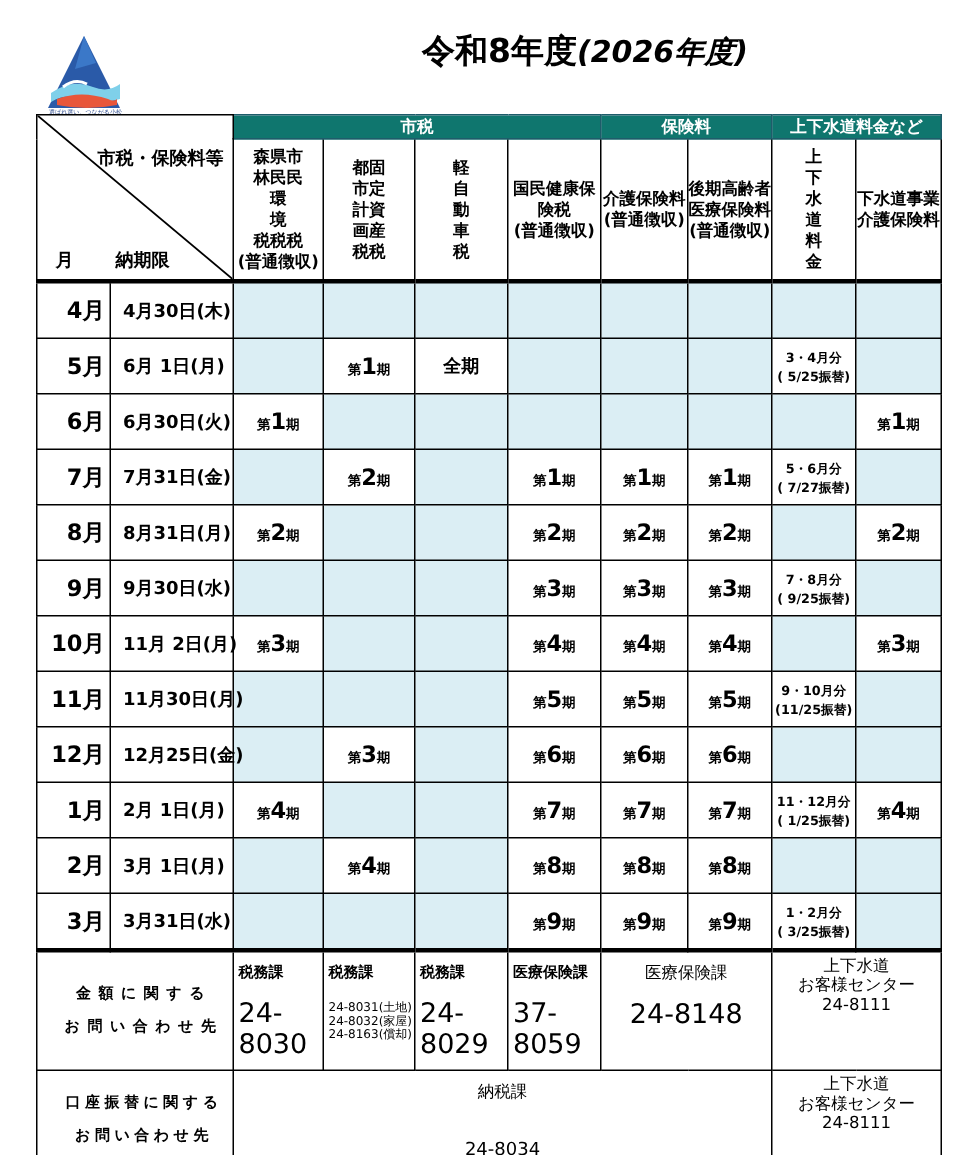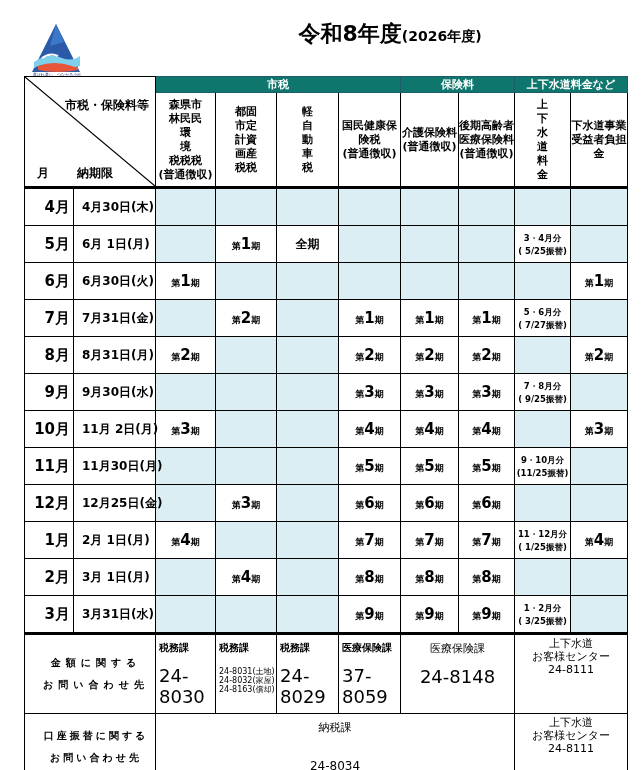--- a/index.html
+++ b/index.html
@@ -2,21 +2,21 @@
 <html><head>
 <meta charset="utf-8">
 <style>
   html, body { margin:0; padding:0; background:#ffffff; }
   body { width:643px; height:770px; position:relative; overflow:hidden;
          font-family:"DejaVu Sans", sans-serif; color:#000; }
   .logo { position:absolute; left:28px; top:22px; width:56px; height:56px; }
   .logo-caption { position:absolute; left:22px; top:72px; width:70px; font-size:4px; color:#2b4a8c; text-align:center; white-space:nowrap; }
   .title { position:absolute; left:160px; top:22px; width:460px; text-align:center; }
   .title .l1 { font-size:22px; line-height:24px; font-weight:bold; letter-spacing:0px; }
-  .title .l1 small { font-size:14px; font-weight:bold; }
+  .title .l1 small { font-size:20px; font-weight:bold;font-style:italic; }
   .title .l2 { font-size:22px; line-height:26px; font-weight:bold; }
 
   table.cal { position:absolute; left:24px; top:76px; border-collapse:collapse; table-layout:fixed; width:603px; }
   table.cal td { border:1px solid #000; padding:0; text-align:center; vertical-align:middle; font-size:11px; font-weight:bold; }
   .grp { background:#0f766e; color:#fff; font-size:12px; height:15px; border-color:#1e5c6a !important; }
   .hcol { height:93px; font-size:10.5px; line-height:14px; }
   .diag { position:relative; border-bottom:3px solid #000 !important; }
   .diag svg { position:absolute; left:0; top:0; width:100%; height:100%; }
   .diag .t1 { position:absolute; right:6px; top:20px; font-size:12px; }
   .diag .t2 { position:absolute; left:12px; bottom:4px; font-size:12px; }
@@ -106,21 +106,21 @@
 (普通徴収)</td>
         <td class="hcol" style="white-space: pre-line;">後期高齢者医療保険料
 (普通徴収)</td>
         <td class="hcol" style="white-space: pre-line;">上
 下
 水
 道
 料
 金</td>
         <td class="hcol" style="white-space: pre-line;">下水道事業
-受益者負担金</td>
+介護保険料</td>
       </tr>
   </tbody>
     <tbody id="rows">
       <tr class="body first">
         <td class="mon">4月</td>
         <td class="due">4月30日(木)</td>
         <td class="e"></td>
         <td class="e"></td>
         <td class="e"></td>
         <td class="e"></td>

